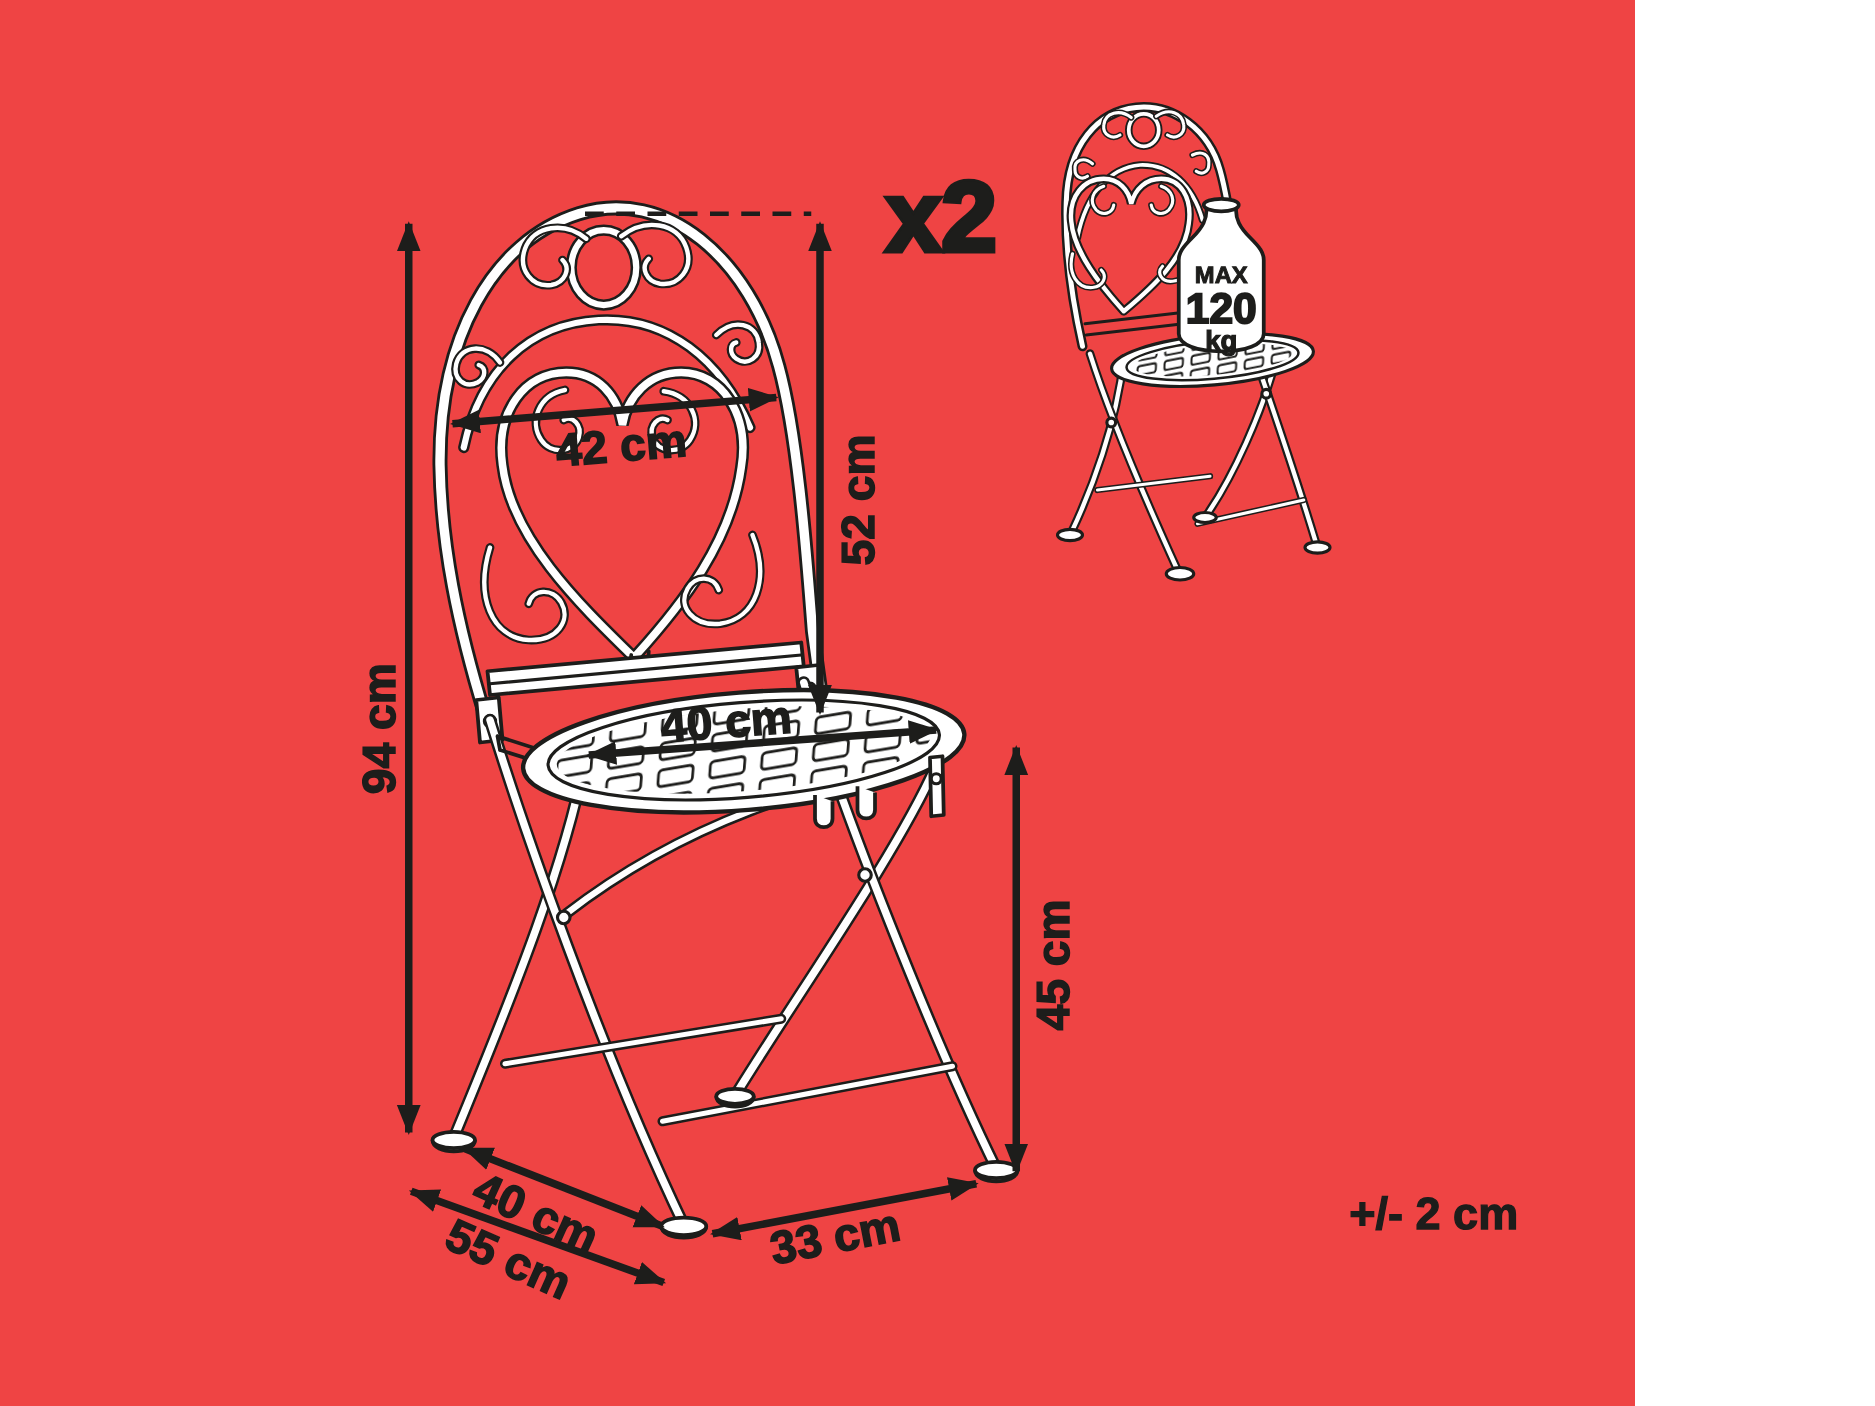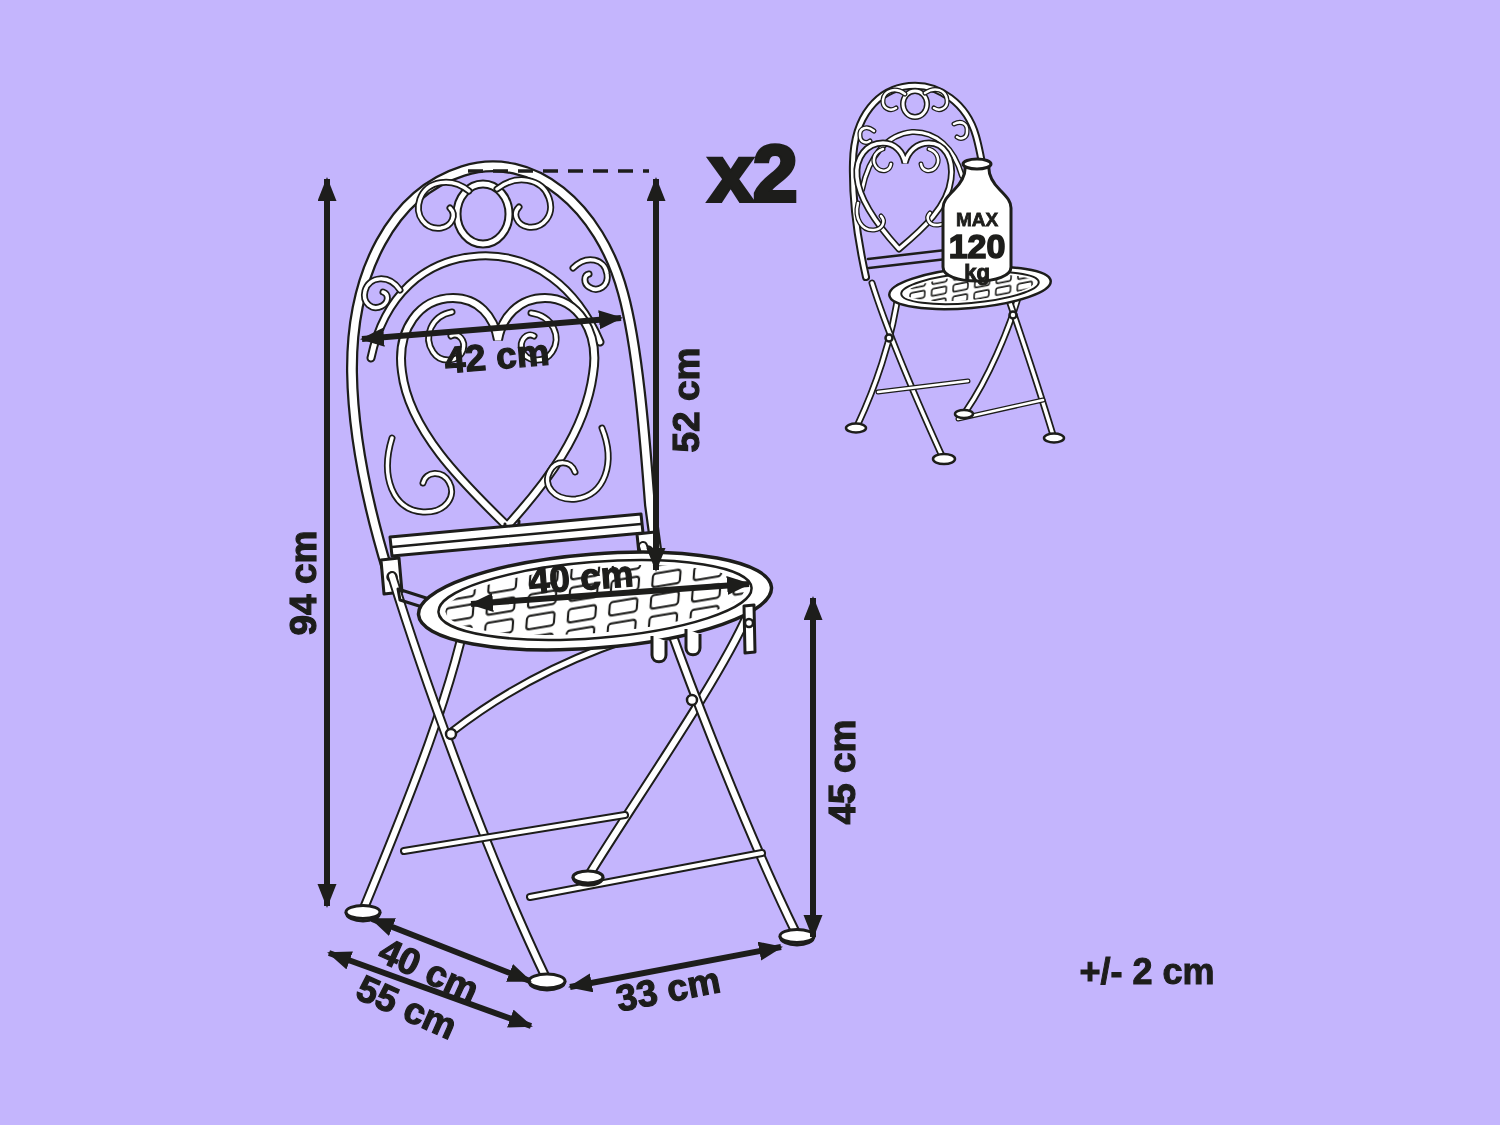--- a/index.html
+++ b/index.html
@@ -1,16 +1,16 @@
 <!DOCTYPE html>
 <html><head>
 <meta charset="utf-8">
 <style>
   html,body{margin:0;padding:0;background:#ffffff;}
-  .stage{position:relative;width:1500px;height:1125px;background:#c4b5fd;overflow:hidden;
+  .stage{position:relative;width:1308px;height:1125px;background:#ef4444;overflow:hidden;
          font-family:"Liberation Sans",sans-serif;text-align:center;}
   svg{display:block}
   
   .tb12{fill:none;stroke:#1d1d1b;stroke-width:12;stroke-linecap:round}
   .tw8 {fill:none;stroke:#ffffff;stroke-width:7.5;stroke-linecap:round}
   .tb10{fill:none;stroke:#1d1d1b;stroke-width:10;stroke-linecap:round}
   .tw6 {fill:none;stroke:#ffffff;stroke-width:6;stroke-linecap:round}
   .tb9 {fill:none;stroke:#1d1d1b;stroke-width:9;stroke-linecap:round}
   .tw5 {fill:none;stroke:#ffffff;stroke-width:5;stroke-linecap:round}
   .tb8 {fill:none;stroke:#1d1d1b;stroke-width:8;stroke-linecap:round}

